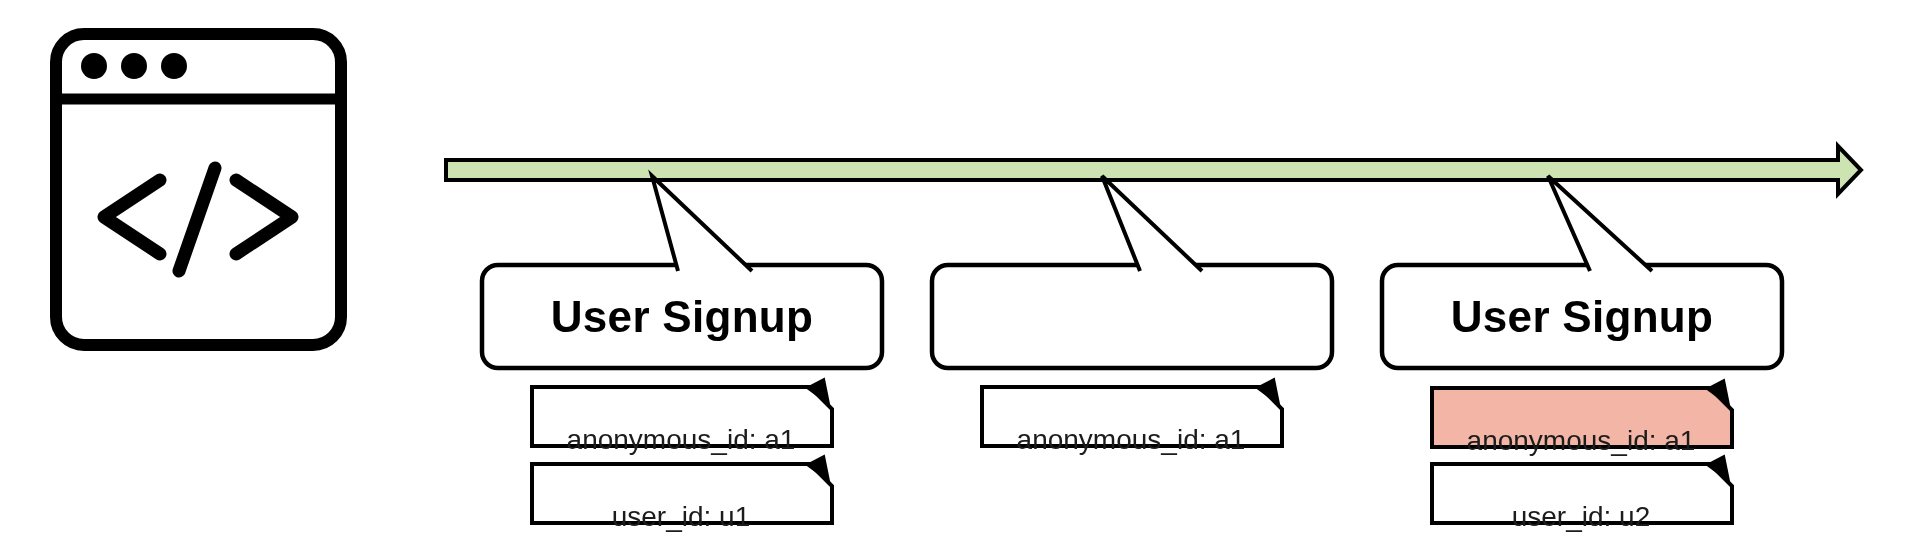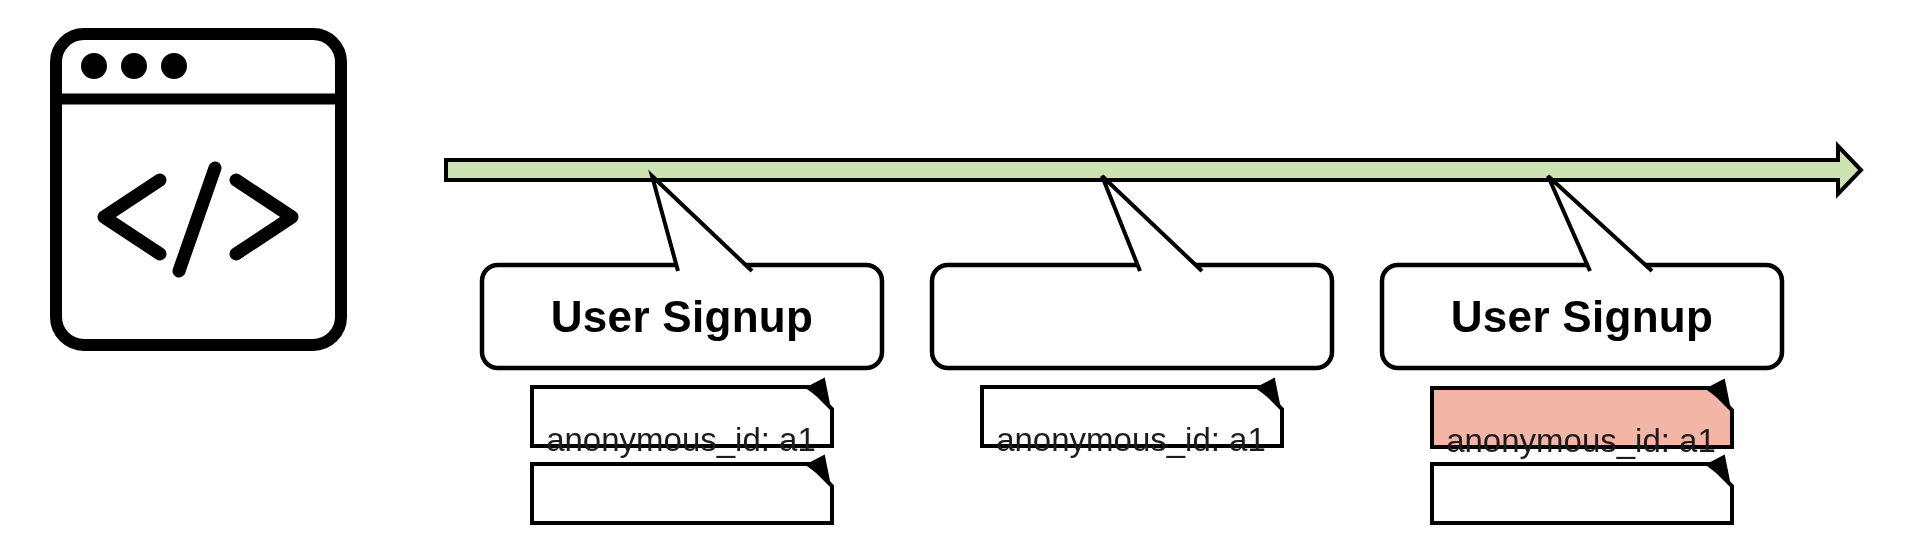--- a/index.html
+++ b/index.html
@@ -20,21 +20,21 @@
 
   .tl-arrow{fill:var(--timeline-green,#cde3b2);stroke:var(--stroke-black,#000);stroke-width:4;stroke-linejoin:miter;}
   .evt-box{fill:#ffffff;stroke:var(--stroke-black,#000);stroke-width:4.5;}
   .pointer{fill:#ffffff;stroke:var(--stroke-black,#000);stroke-width:4;stroke-linejoin:miter;}
   .note-body{fill:#ffffff;stroke:var(--stroke-black,#000);stroke-width:4;stroke-linejoin:miter;}
   .note-body.hl{fill:var(--highlight-salmon,#f3b5a5);}
   .note-flap{fill:var(--stroke-black,#000);stroke:var(--stroke-black,#000);stroke-width:2;stroke-linejoin:miter;}
 
   .overlay{position:absolute;display:flex;align-items:center;justify-content:center;text-align:center;pointer-events:none;}
   .evt-title{font-weight:bold;font-size:44px;color:#000;letter-spacing:.3px;white-space:nowrap;}
-  .note-label{font-size:33px;color:#1c1c1c;white-space:nowrap;margin-top:46px;}
+  .note-label{font-size:28px;color:#1c1c1c;white-space:nowrap;margin-top:46px;}
 
   
   .t-evt1{left:482px;top:265px;width:400px;height:103px;}
   .t-evt2{left:932px;top:265px;width:400px;height:103px;}
   .t-evt3{left:1382px;top:265px;width:400px;height:103px;}
   .t-n1a{left:530px;top:385px;width:302px;height:63px;}
   .t-n1b{left:530px;top:462px;width:302px;height:63px;}
   .t-n2a{left:980px;top:385px;width:302px;height:63px;}
   .t-n3a{left:1430px;top:386px;width:302px;height:63px;}
   .t-n3b{left:1430px;top:462px;width:302px;height:63px;}
@@ -88,20 +88,26 @@
   <div class="overlay t-evt1">
     <span class="evt-title">User Signup</span>
   </div>
   <div class="overlay t-evt3">
     <span class="evt-title">User Signup</span>
   </div>
 
   <div class="overlay t-n1a">
     <span class="note-label">anonymous_id: a1</span>
   </div>
+  <div class="overlay t-n1b">
+    <span class="note-label">user_id: u1</span>
+  </div>
   <div class="overlay t-n2a">
     <span class="note-label">anonymous_id: a1</span>
   </div>
   <div class="overlay t-n3a">
     <span class="note-label">anonymous_id: a1</span>
   </div>
+  <div class="overlay t-n3b">
+    <span class="note-label">user_id: u2</span>
+  </div>
 
 </div>
 
 </body></html>

